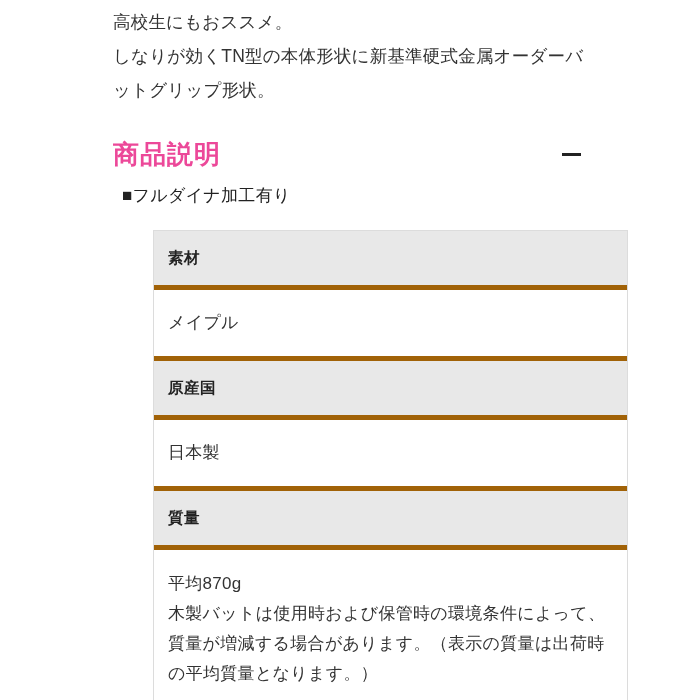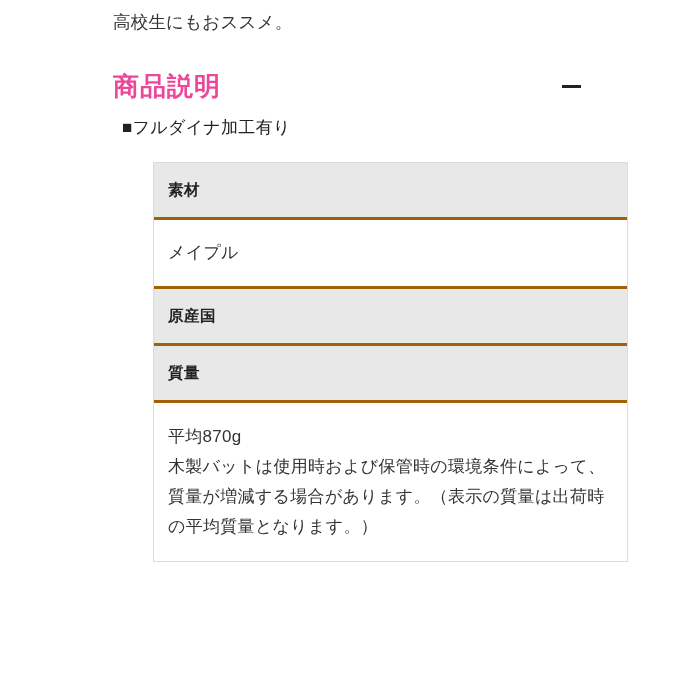--- a/index.html
+++ b/index.html
@@ -57,21 +57,21 @@
     letter-spacing: 0.3px;
     margin-left: 9px;
   }
   .spec-table {
     margin-top: 25px;
     width: 475px;
     border: 1px solid #dcdcdc;
     background: #ffffff;
     margin-left: 40px;
   }
-  .spec-row { border-top: 3px solid #a16207; }
+  .spec-row { border-top: 5px solid #a16207; }
   .spec-row:first-child { border-top: none; }
   .spec-row.header {
     background: #e8e8e8;
     padding: 17px 14px;
     font-size: 15.5px;
     font-weight: bold;
     color: #222222;
     line-height: 20px;
     letter-spacing: 0.5px;
   }
@@ -90,32 +90,34 @@
   }
 </style>
 </head>
 <body>
 
 <div class="page">
   <div class="content">
 
     <div class="intro">
       <div>高校生にもおススメ。</div>
+      <div>しなりが効くTN型の本体形状に新基準硬式金属オーダーバットグリップ形状。</div>
     </div>
 
     <div class="section-header">
       <div class="section-title">商品説明</div>
       <span class="minus-icon"></span>
     </div>
 
     <div class="bullet-line">■フルダイナ加工有り</div>
 
     <div class="spec-table">
       <div class="spec-row header">素材</div>
       <div class="spec-row value">メイプル</div>
       <div class="spec-row header">原産国</div>
+      <div class="spec-row value">日本製</div>
       <div class="spec-row header">質量</div>
       <div class="spec-row value multiline">平均870g
 木製バットは使用時および保管時の環境条件によって、質量が増減する場合があります。（表示の質量は出荷時の平均質量となります。）</div>
     </div>
 
   </div>
 </div>
 
 </body></html>

